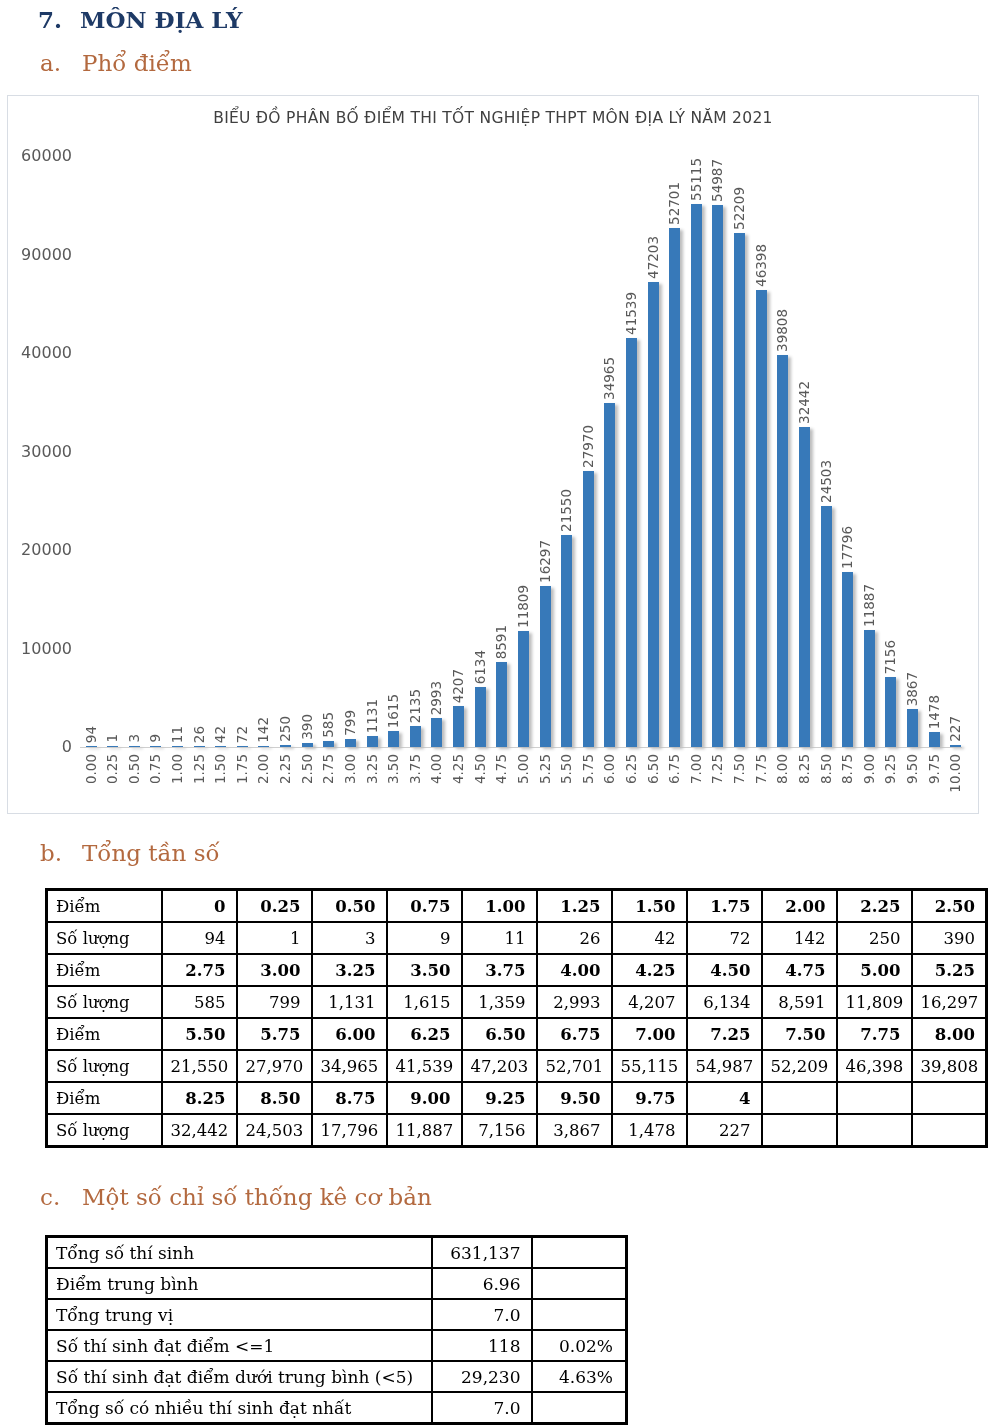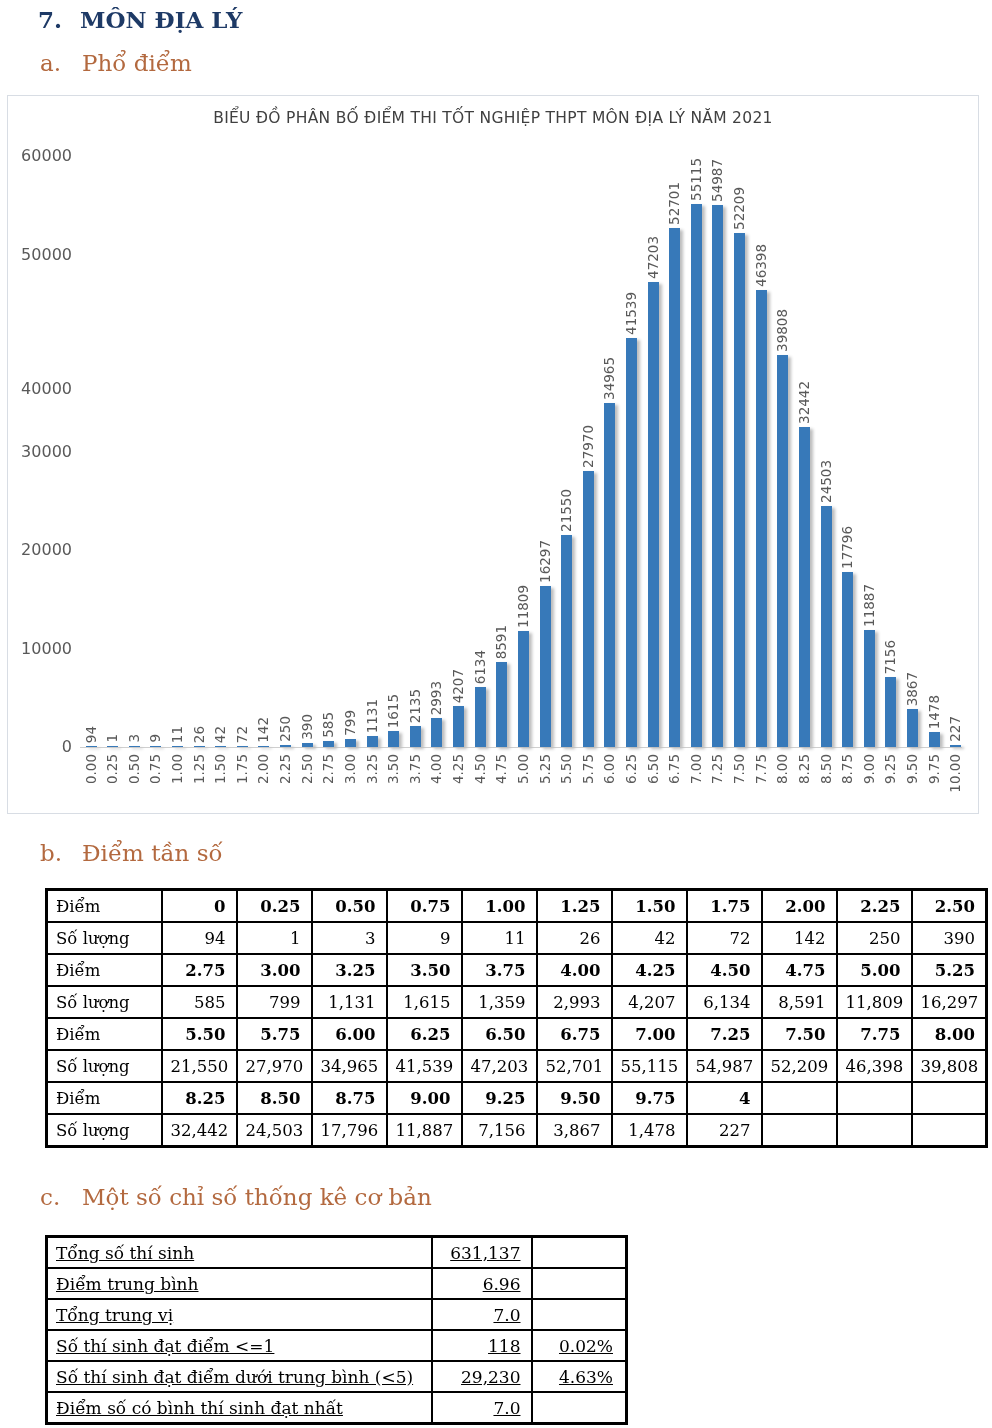--- a/index.html
+++ b/index.html
@@ -30,21 +30,21 @@
   .freq-table{position:absolute;left:45px;top:888px;width:940px;border-collapse:collapse;
               table-layout:fixed;font-size:16.5px;color:#000;}
   .freq-table td{border:2px solid #000;height:30px;padding:0 10px 0 8px;overflow:hidden;white-space:nowrap;}
   .freq-table{border:3px solid #000;}
   .freq-table td.num{text-align:right;}
   .freq-table td.bold{font-weight:bold;}
   .freq-table td.rowlabel{text-align:left;}
 
   
   .stats-table{position:absolute;left:45px;top:1235px;width:580px;border-collapse:collapse;
-               table-layout:fixed;font-size:17px;color:#000;border:3px solid #000;text-decoration:underline;}
+               table-layout:fixed;font-size:17px;color:#000;border:3px solid #000;}
   .stats-table td{border:2px solid #000;height:29px;padding:0 10px 0 8px;overflow:hidden;white-space:nowrap;}
   .stats-table td.val{text-align:right;}
   .stats-table td.pct{text-align:right;padding-right:12px;}
 </style>
 </head>
 <body>
 
 <div class="page">
 
   <div class="heading heading-main">
@@ -57,22 +57,22 @@
     <span>Phổ điểm</span>
   </div>
 
   <div class="chart-box" id="chart-area">
     <div class="chart-title">BIỂU ĐỒ PHÂN BỐ ĐIỂM THI TỐT NGHIỆP THPT MÔN ĐỊA LÝ NĂM 2021</div>
     <div class="axis-line"></div>
   <div class="ylab" style="top: 641px;">0</div>
       <div class="ylab" style="top: 542.5px;">10000</div>
       <div class="ylab" style="top: 444px;">20000</div>
       <div class="ylab" style="top: 345.5px;">30000</div>
-      <div class="ylab" style="top: 247px; margin-top: 36px;">40000</div>
-      <div class="ylab" style="top: 148.5px;">50000</div>
+      <div class="ylab" style="top: 247px;">40000</div>
+      <div class="ylab" style="top: 148.5px;">90000</div>
       <div class="ylab" style="top: 50px;">60000</div>
       <div class="bar" style="left: 77.5px; bottom: 66px; height: 1px; background: rgb(55, 121, 185);"></div>
       <div class="vtext" style="left: 75.5px; bottom: 70px;">94</div>
       <div class="vtext" style="left: 75.5px; top: 658px;">0.00</div>
       <div class="bar" style="left: 99.12px; bottom: 66px; height: 1px; background: rgb(55, 121, 185);"></div>
       <div class="vtext" style="left: 97.12px; bottom: 70px;">1</div>
       <div class="vtext" style="left: 97.12px; top: 658px;">0.25</div>
       <div class="bar" style="left: 120.74px; bottom: 66px; height: 1px; background: rgb(55, 121, 185);"></div>
       <div class="vtext" style="left: 118.74px; bottom: 70px;">3</div>
       <div class="vtext" style="left: 118.74px; top: 658px;">0.50</div>
@@ -187,21 +187,21 @@
       <div class="bar" style="left: 920.68px; bottom: 66px; height: 15px; background: rgb(55, 121, 185);"></div>
       <div class="vtext" style="left: 918.68px; bottom: 84px;">1478</div>
       <div class="vtext" style="left: 918.68px; top: 658px;">9.75</div>
       <div class="bar" style="left: 942.3px; bottom: 66px; height: 2px; background: rgb(55, 121, 185);"></div>
       <div class="vtext" style="left: 940.3px; bottom: 71px;">227</div>
       <div class="vtext" style="left: 940.3px; top: 658px;">10.00</div>
     </div>
 
   <div class="heading heading-b">
     <span class="marker">b.</span>
-    <span>Điểm tần số</span>
+    <span>Tổng tần số</span>
   </div>
 
   <table class="freq-table">
     <colgroup>
       <col style="width:115px">
       <col span="11" style="width:75px">
     </colgroup>
     <tbody id="freq-tbody">
         <tr>
           <td class="rowlabel">Điểm</td>
@@ -349,20 +349,20 @@
           <td>Số thí sinh đạt điểm &lt;=1</td>
           <td class="val">118</td>
           <td class="pct">0.02%</td>
         </tr>
         <tr>
           <td>Số thí sinh đạt điểm dưới trung bình (&lt;5)</td>
           <td class="val">29,230</td>
           <td class="pct">4.63%</td>
         </tr>
         <tr>
-          <td>Điểm số có bình thí sinh đạt nhất</td>
+          <td>Tổng số có nhiều thí sinh đạt nhất</td>
           <td class="val">7.0</td>
           <td class="pct"></td>
         </tr>
       </tbody>
   </table>
 
 </div>
 
 </body></html>

